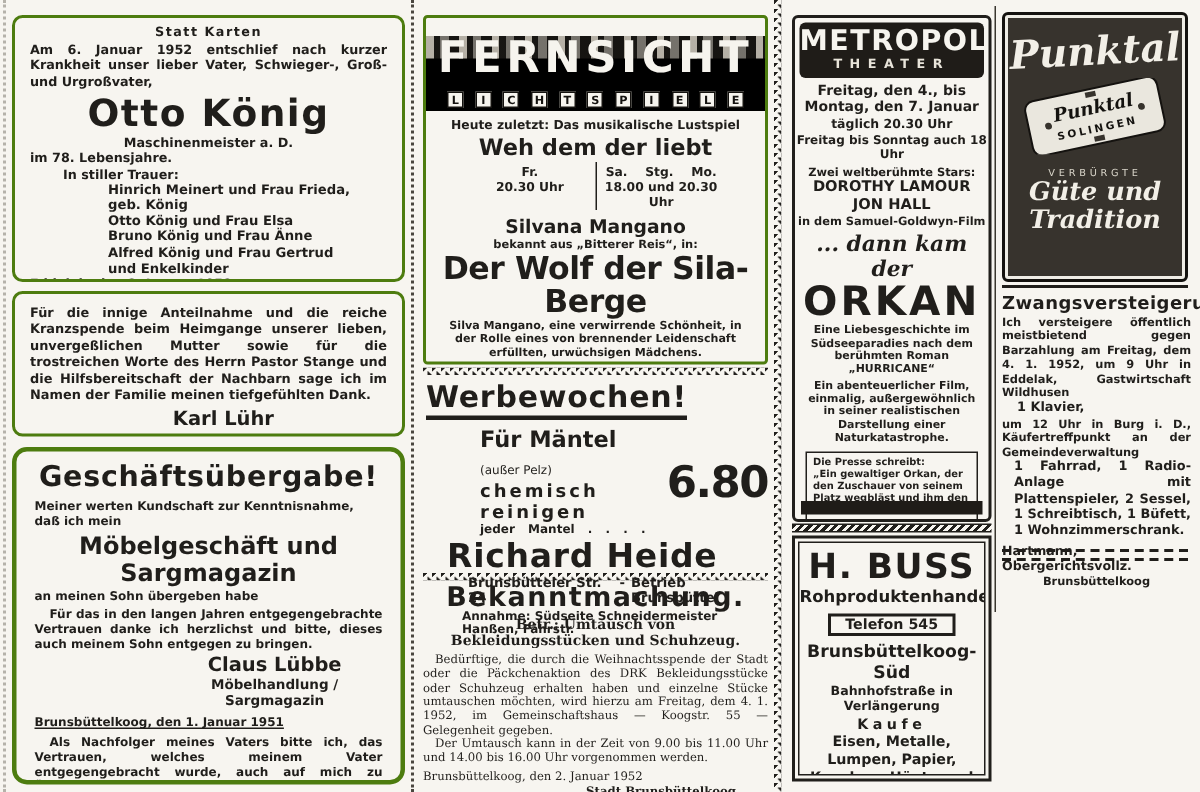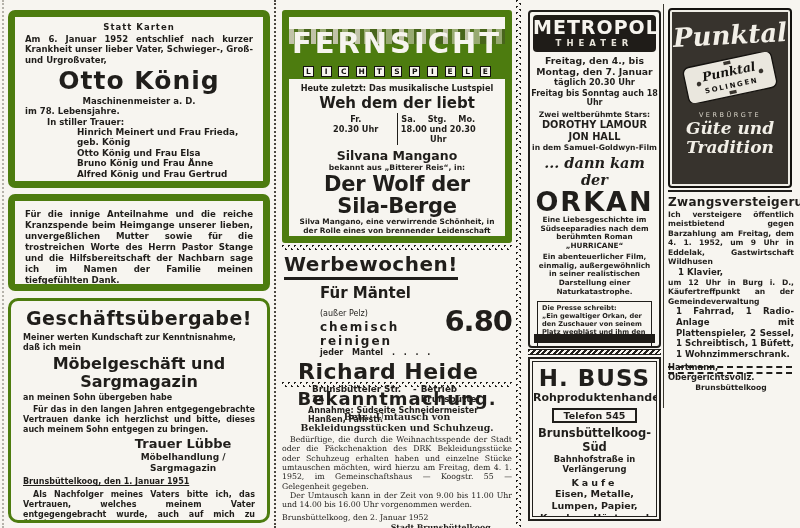--- a/index.html
+++ b/index.html
@@ -1,19 +1,19 @@
 <!DOCTYPE html>
 <html><head>
 <meta charset="utf-8">
 <style>
   *{box-sizing:border-box;margin:0;padding:0}
   body{background:#e8e6e0;font-family:"DejaVu Sans",sans-serif}
   #page{position:relative;width:800px;height:528px;background:#f7f5f0;color:#201e1b;overflow:hidden}
   .abs{position:absolute}
-  .box{border:7px solid #4d7c0f;border-radius:7px;background:#f7f5f0;overflow:hidden}
+  .box{border:2px solid #4d7c0f;border-radius:7px;background:#f7f5f0;overflow:hidden}
   .c{text-align:center}.j{text-align:justify}
   .edge{position:absolute;left:2px;top:0;bottom:0;border-left:2px dotted #8a867d;opacity:.6}
   .sep-dot{position:absolute;border-left:2px dotted #4a463f;top:0;bottom:0}
   .zigv{position:absolute;top:0;bottom:0;width:5px;background-image:linear-gradient(135deg,#201e1b 25%,transparent 25%),linear-gradient(225deg,#201e1b 25%,transparent 25%);background-size:5px 6px;background-position:0 0,0 3px;background-repeat:repeat-y}
   .sep-line{position:absolute;border-left:1.5px solid #3a372f;top:4px;bottom:120px}
   .wavyh{position:absolute;height:5px;background-image:linear-gradient(135deg,#201e1b 25%,transparent 25%),linear-gradient(45deg,#201e1b 25%,transparent 25%);background-size:6px 5px;background-position:0 0,3px 0;background-repeat:repeat-x}
   .hatch{position:absolute;height:6px;background:repeating-linear-gradient(135deg,#201e1b 0 2px,transparent 2px 4px);border-top:1px solid #201e1b;border-bottom:1px solid #201e1b}
 
   
   .ob{left:8px;top:10px;width:262px;height:178px;padding:5px 10px;font-size:8.5px;line-height:1.2;font-weight:700}
@@ -26,21 +26,21 @@
   .hand{left:8px;top:298px;width:262px;height:225px;padding:6px 12px;font-size:8px;line-height:1.22;font-weight:700;border-width:3px;border-radius:10px}
   .hand-title{font-size:19px;letter-spacing:.5px;margin-bottom:3px}
   .hand-biz{font-size:16px;line-height:1.15;margin:2px 0}
   .hand-sig1{width:62%;margin-left:auto;text-align:center;font-size:13px;margin-top:2px}
   .hand-sig1s{width:62%;margin-left:auto;text-align:center;font-size:9px}
   .hand-date{margin:3px 0;text-decoration:underline}
   .hand-p{text-indent:10px;margin-top:2px}
 
   
   .fern{left:282px;top:10px;width:230px;height:233px;border-radius:3px}
-  .fernhead{position:relative;height:50px;background:#4d7c0f}
+  .fernhead{position:relative;height:50px;background:#000000}
   .fernhead::before{content:"";position:absolute;left:0;right:0;top:0;height:15px;background:repeating-linear-gradient(90deg,rgba(213,207,195,.85) 0 5px,rgba(95,89,78,.25) 5px 9px,rgba(213,207,195,.55) 9px 15px,rgba(63,58,50,.35) 15px 22px)}
   .fern-name{position:relative;text-align:center;color:#f6f4ee;font-size:29px;font-weight:700;letter-spacing:3px;margin-top:12px;line-height:1}
   .fern-chips{position:absolute;left:14px;right:14px;bottom:2px;display:flex;justify-content:space-between}
   .fern-chips span{display:inline-block;width:11px;height:11px;background:#f6f4ee;border:1px solid #14120f;color:#14120f;font-size:7.5px;font-weight:700;text-align:center;line-height:10px}
   .fern-bd{padding:4px 8px 0;text-align:center;font-weight:700}
   .fern-today{font-size:8.2px}
   .fern-f1{font-size:15px;margin:1px 0}
   .fern-times{display:flex;margin:1px 18px;font-size:8.2px}
   .fern-times>div{flex:1;padding:1px 0}
   .fern-times>div+div{border-left:1.5px solid #201e1b}
@@ -140,21 +140,21 @@
     <div class="thx-sig">Karl Lühr</div>
     <div>Brunsbüttelkoog, im Januar 1952</div>
   </div>
 
   <div class="abs box hand">
     <div class="c hand-title">Geschäftsübergabe!</div>
     <div>Meiner werten Kundschaft zur Kenntnisnahme, daß ich mein</div>
     <div class="c hand-biz">Möbelgeschäft und Sargmagazin</div>
     <div>an meinen Sohn übergeben habe</div>
     <div class="j hand-p">Für das in den langen Jahren entgegengebrachte Vertrauen danke ich herzlichst und bitte, dieses auch meinem Sohn entgegen zu bringen.</div>
-    <div class="hand-sig1">Trauer Lübbe</div>
+    <div class="hand-sig1">Claus Lübbe</div>
     <div class="hand-sig1s">Möbelhandlung / Sargmagazin</div>
     <div class="hand-date">Brunsbüttelkoog, den 1. Januar 1951</div>
     <div class="j hand-p">Als Nachfolger meines Vaters bitte ich, das Vertrauen, welches meinem Vater entgegengebracht wurde, auch auf mich zu übertragen.</div>
 
   </div>
 
   <div class="abs box fern">
     <div class="fernhead">
       <div class="fern-name">FERNSICHT</div>
       <div class="fern-chips">

